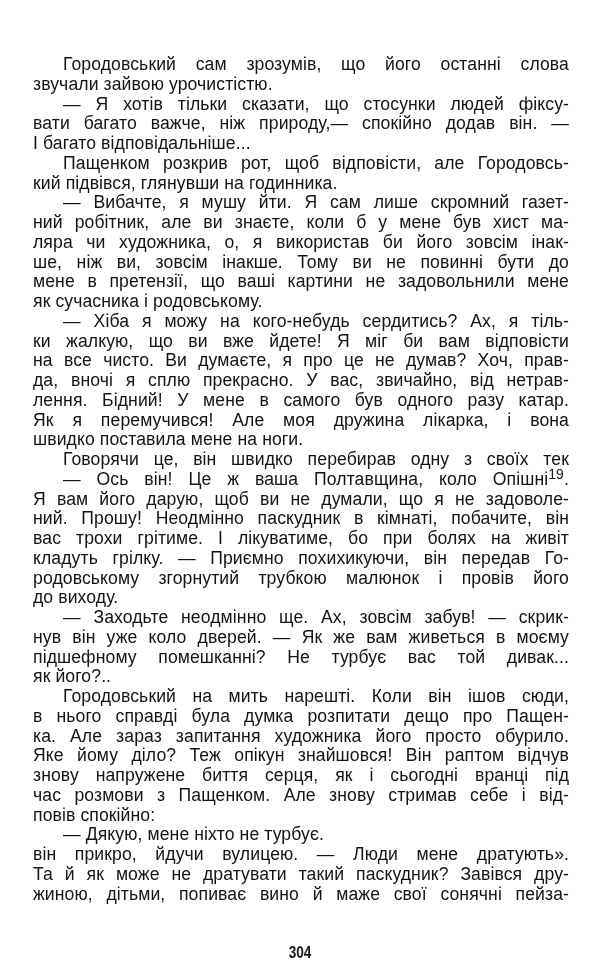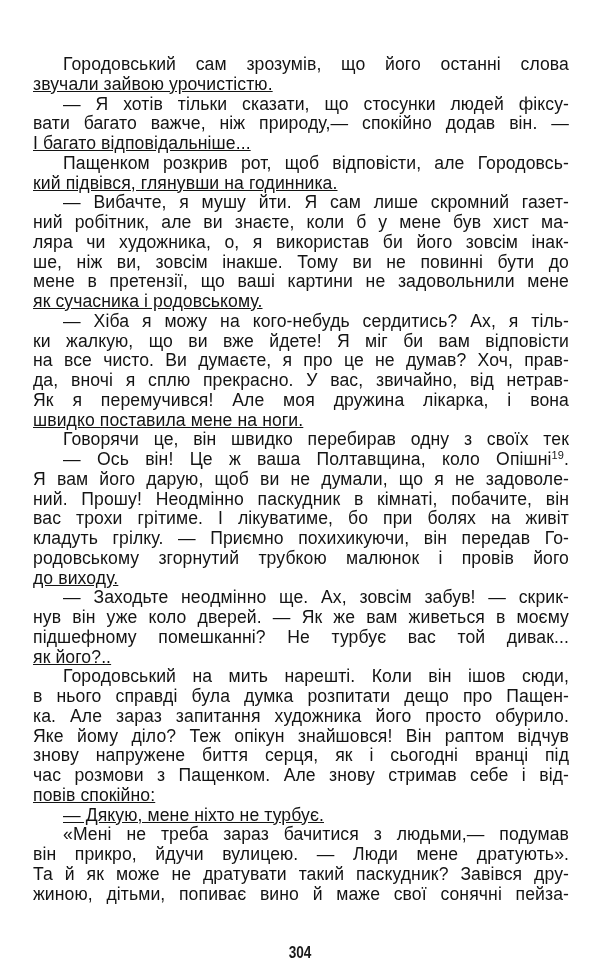--- a/index.html
+++ b/index.html
@@ -17,33 +17,33 @@
   }
   .line {
     display: block;
     white-space: nowrap;
     text-align: justify;
     text-align-last: justify;
     height: 19.75px;
     overflow: visible;
   }
   .line.indent { padding-left: 30px; }
-  .line.last { text-align-last: left; text-decoration: underline; }
+  .line.last { text-align-last: left; }
   .page-number {
     position: absolute;
     left: 0; right: 0;
     top: 944px;
     text-align: center;
     font-family: "Liberation Sans", sans-serif;
     font-size: 16px;
     font-weight: bold;
     color: #1a1a1a;
     transform: scaleX(0.85);
   }
-  sup { font-size: 11px; vertical-align: 6px; line-height: 0; }
+  sup { font-size: 14px; vertical-align: 6px; line-height: 0; }
 </style>
 </head>
 <body>
 
 <div class="page" id="page-body">
     <span class="line indent"><span>Городовський сам зрозумів, що його останні слова</span></span>
     <span class="line last"><span>звучали зайвою урочистістю.</span></span>
     <span class="line indent"><span>— Я хотів тільки сказати, що стосунки людей фіксу-</span></span>
     <span class="line"><span>вати багато важче, ніж природу,— спокійно додав він. —</span></span>
     <span class="line last"><span>І багато відповідальніше...</span></span>
@@ -52,20 +52,21 @@
     <span class="line indent"><span>— Вибачте, я мушу йти. Я сам лише скромний газет-</span></span>
     <span class="line"><span>ний робітник, але ви знаєте, коли б у мене був хист ма-</span></span>
     <span class="line"><span>ляра чи художника, о, я використав би його зовсім інак-</span></span>
     <span class="line"><span>ше, ніж ви, зовсім інакше. Тому ви не повинні бути до</span></span>
     <span class="line"><span>мене в претензії, що ваші картини не задовольнили мене</span></span>
     <span class="line last"><span>як сучасника і родовському.</span></span>
     <span class="line indent"><span>— Хіба я можу на кого-небудь сердитись? Ах, я тіль-</span></span>
     <span class="line"><span>ки жалкую, що ви вже йдете! Я міг би вам відповісти</span></span>
     <span class="line"><span>на все чисто. Ви думаєте, я про це не думав? Хоч, прав-</span></span>
     <span class="line"><span>да, вночі я сплю прекрасно. У вас, звичайно, від нетрав-</span></span>
+    <span class="line"><span>лення. Бідний! У мене в самого був одного разу катар.</span></span>
     <span class="line"><span>Як я перемучився! Але моя дружина лікарка, і вона</span></span>
     <span class="line last"><span>швидко поставила мене на ноги.</span></span>
     <span class="line indent"><span>Говорячи це, він швидко перебирав одну з своїх тек</span></span>
     <span class="line indent"><span>— Ось він! Це ж ваша Полтавщина, коло Опішні</span><sup>19</sup><span>.</span></span>
     <span class="line"><span>Я вам його дарую, щоб ви не думали, що я не задоволе-</span></span>
     <span class="line"><span>ний. Прошу! Неодмінно паскудник в кімнаті, побачите, він</span></span>
     <span class="line"><span>вас трохи грітиме. І лікуватиме, бо при болях на живіт</span></span>
     <span class="line"><span>кладуть грілку. — Приємно похихикуючи, він передав Го-</span></span>
     <span class="line"><span>родовському згорнутий трубкою малюнок і провів його</span></span>
     <span class="line last"><span>до виходу.</span></span>
@@ -74,18 +75,17 @@
     <span class="line"><span>підшефному помешканні? Не турбує вас той дивак...</span></span>
     <span class="line last"><span>як його?..</span></span>
     <span class="line indent"><span>Городовський на мить нарешті. Коли він ішов сюди,</span></span>
     <span class="line"><span>в нього справді була думка розпитати дещо про Пащен-</span></span>
     <span class="line"><span>ка. Але зараз запитання художника його просто обурило.</span></span>
     <span class="line"><span>Яке йому діло? Теж опікун знайшовся! Він раптом відчув</span></span>
     <span class="line"><span>знову напружене биття серця, як і сьогодні вранці під</span></span>
     <span class="line"><span>час розмови з Пащенком. Але знову стримав себе і від-</span></span>
     <span class="line last"><span>повів спокійно:</span></span>
     <span class="line indent last"><span>— Дякую, мене ніхто не турбує.</span></span>
-    <span class="line indent"><span>«Мені не треба зараз бачитися з людьми,— подумав</span></span>
     <span class="line"><span>він прикро, йдучи вулицею. — Люди мене дратують».</span></span>
     <span class="line"><span>Та й як може не дратувати такий паскудник? Завівся дру-</span></span>
     <span class="line"><span>жиною, дітьми, попиває вино й маже свої сонячні пейза-</span></span>
   </div>
 <div class="page-number">304</div>
 
 </body></html>

